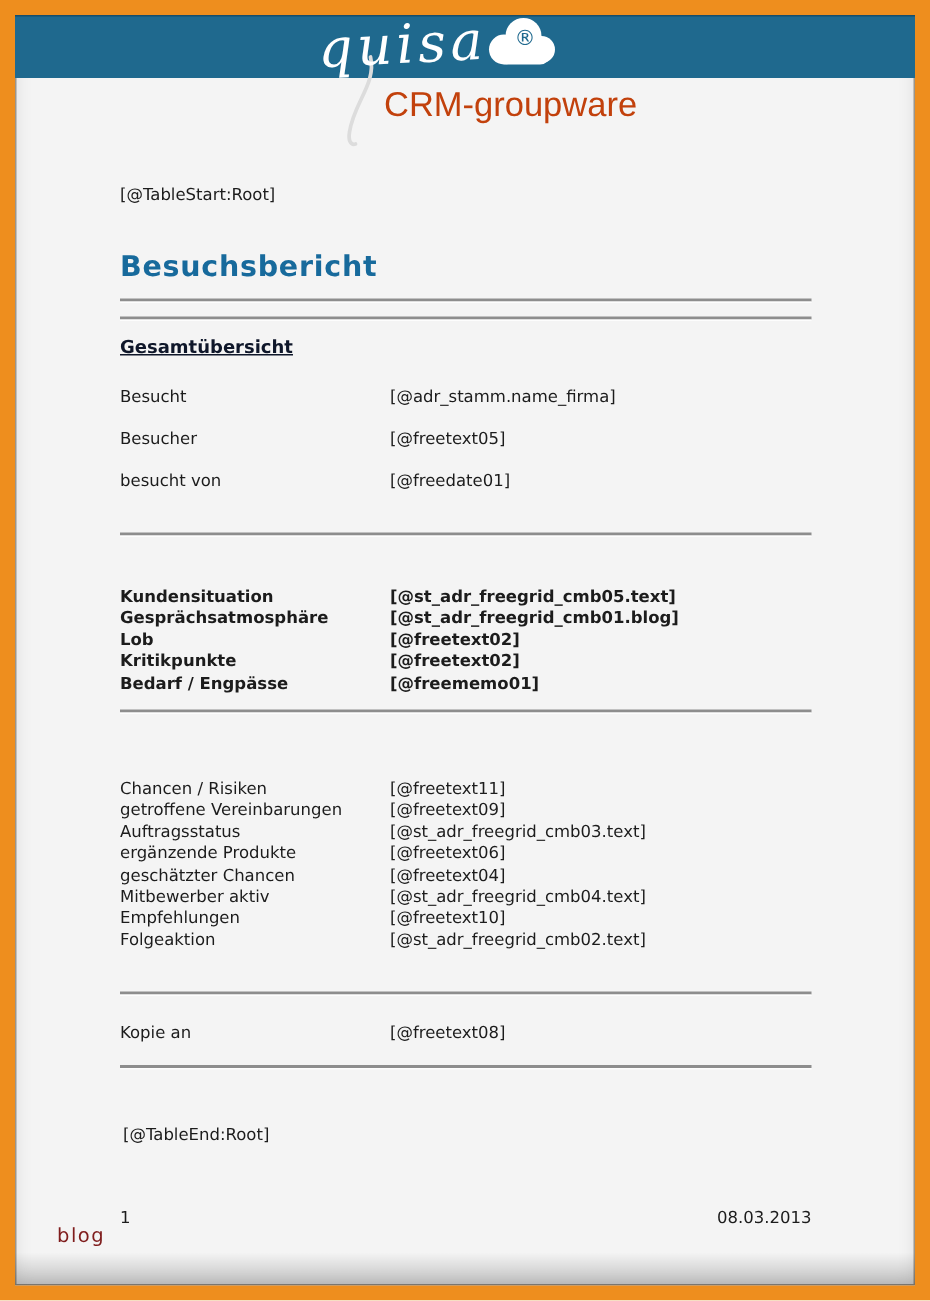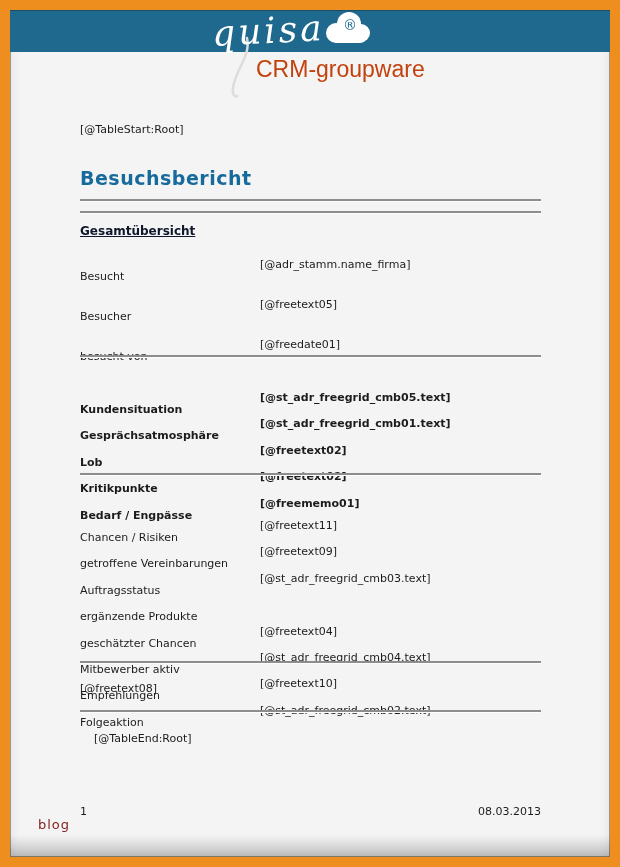--- a/index.html
+++ b/index.html
@@ -42,21 +42,21 @@
     position:absolute;left:246px;top:44px;
     font-family:"Liberation Sans",sans-serif;
     font-size:23px;line-height:30px;
     color:#c2410c;
     letter-spacing:0px;
     z-index:1;
   }
   
   .doc-text{position:absolute;font-size:11px;line-height:15px;}
   .tablestart{left:70px;top:112px;}
-  .tableend{left:72px;top:721px;margin-left:12px;}
+  .tableend{left:72px;top:739px;}
   .doc-title{
     position:absolute;left:70px;top:155px;
     font-size:19px;line-height:26px;font-weight:bold;
     letter-spacing:0.5px;color:#176a9c;text-align:center;
   }
   .rule{
     position:absolute;left:70px;width:461px;height:0;
     border-top:2px solid #8d8d8d;border-bottom:1px solid #fdfdfd;
   }
   .rule-t1{top:189px;} .rule-t2{top:201px;}
@@ -65,21 +65,21 @@
   .section-heading{
     position:absolute;left:70px;top:214px;
     font-size:12px;font-weight:bold;
     color:#0f172a;text-decoration:underline;
   }
   .group{position:absolute;left:70px;width:461px;}
   .g1{top:247px;} .g1 .row{line-height:15px;}
   .g1 .gap{margin-top:13px;}
   .g2{top:381px;font-weight:bold;} .g3{top:509px;} .g4{top:672px;}
   .row{display:flex;font-size:11px;line-height:14.4px;}
-  .row .lbl{width:180px;flex:0 0 180px;margin-top:12px;}
+  .row .lbl{width:180px;flex:0 0 180px;}
   .row .val{flex:1;}
   
   .page-num{position:absolute;left:70px;top:795px;font-size:11px;}
   .doc-date{position:absolute;right:69px;top:795px;font-size:11px;}
   .watermark{
     position:absolute;left:28px;top:807px;
     font-size:13px;color:#7f1d1d;letter-spacing:1px;
   }
 </style>
 </head>
@@ -132,21 +132,21 @@
 
   <div class="rule rule-s1"></div>
 
   <div class="group g2">
     <div class="row">
       <span class="lbl">Kundensituation</span>
       <span class="val">[@st_adr_freegrid_cmb05.text]</span>
     </div>
     <div class="row">
       <span class="lbl">Gesprächsatmosphäre</span>
-      <span class="val">[@st_adr_freegrid_cmb01.text]</span>
+      <span class="val">[@st_adr_freegrid_cmb01.blog]</span>
     </div>
     <div class="row">
       <span class="lbl">Lob</span>
       <span class="val">[@freetext02]</span>
     </div>
     <div class="row">
       <span class="lbl">Kritikpunkte</span>
       <span class="val">[@freetext02]</span>
     </div>
     <div class="row">
@@ -165,20 +165,21 @@
     <div class="row">
       <span class="lbl">getroffene Vereinbarungen</span>
       <span class="val">[@freetext09]</span>
     </div>
     <div class="row">
       <span class="lbl">Auftragsstatus</span>
       <span class="val">[@st_adr_freegrid_cmb03.text]</span>
     </div>
     <div class="row">
       <span class="lbl">ergänzende Produkte</span>
+      <span class="val">[@freetext06]</span>
     </div>
     <div class="row">
       <span class="lbl">geschätzter Chancen</span>
       <span class="val">[@freetext04]</span>
     </div>
     <div class="row">
       <span class="lbl">Mitbewerber aktiv</span>
       <span class="val">[@st_adr_freegrid_cmb04.text]</span>
     </div>
     <div class="row">
@@ -188,20 +189,21 @@
     <div class="row">
       <span class="lbl">Folgeaktion</span>
       <span class="val">[@st_adr_freegrid_cmb02.text]</span>
     </div>
   </div>
 
   <div class="rule rule-s3"></div>
 
   <div class="group g4">
     <div class="row">
+      <span class="lbl">Kopie an</span>
       <span class="val">[@freetext08]</span>
     </div>
   </div>
 
   <div class="rule rule-s4"></div>
 
   <div class="doc-text tableend">[@TableEnd:Root]</div>
 
   <div class="page-num">1</div>
   <div class="doc-date">08.03.2013</div>

